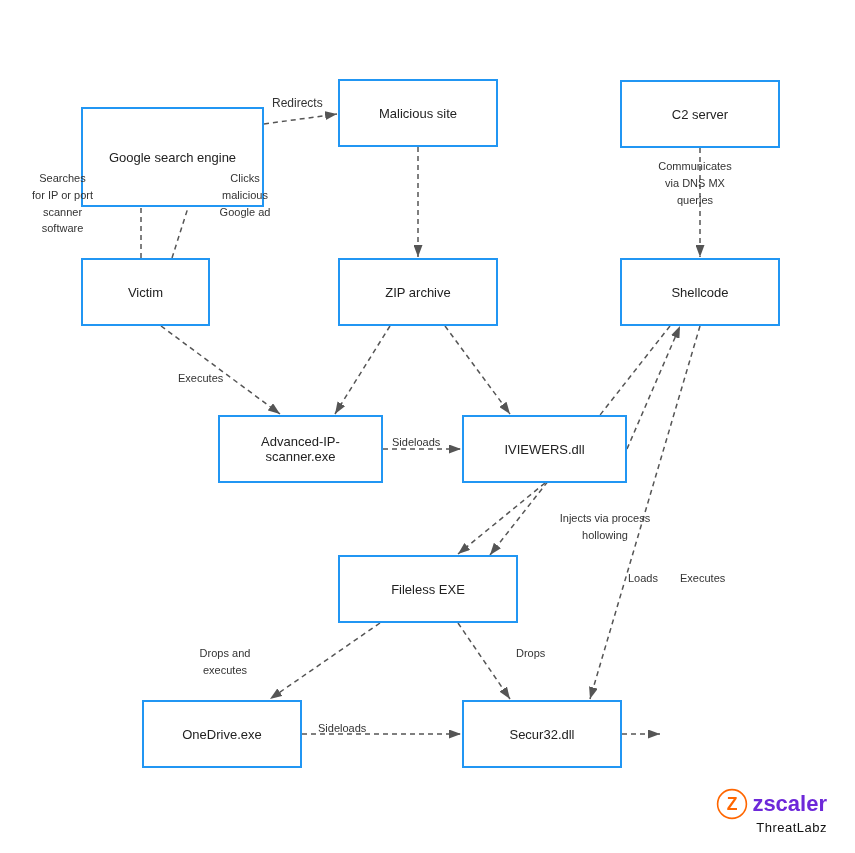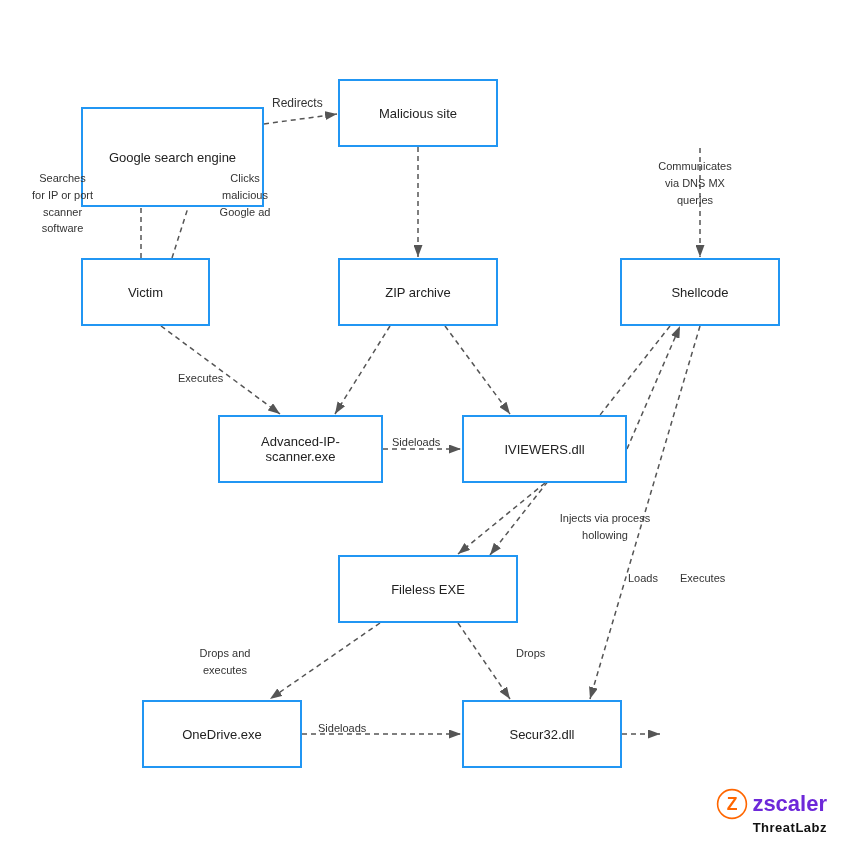--- a/index.html
+++ b/index.html
@@ -56,21 +56,21 @@
       align-items: center;
       gap: 4px;
     }
     .brand-name {
       font-size: 22px;
       font-weight: bold;
       color: #6d28d9;
     }
     .brand-sub {
       font-size: 13px;
-      font-weight: bold;
+      font-weight: normal;
       color: #111;
       letter-spacing: 0.5px;
     }
     .zscaler-z {
       width: 32px;
       height: 32px;
     }
   </style>
 </head>
 <body>
@@ -123,20 +123,23 @@
   </svg>
 
   <div class="node" style="left:81px;top:79px;width:183px;height:100px;margin-top:28px;">
     <span>Google search engine</span>
   </div>
 
   <div class="node" style="left:338px;top:79px;width:160px;height:68px;">
     <span>Malicious site</span>
   </div>
 
+  <div class="node" style="left:620px;top:80px;width:160px;height:68px;">
+    <span>C2 server</span>
+  </div>
 
   <div class="node" style="left:81px;top:258px;width:129px;height:68px;">
     <span>Victim</span>
   </div>
 
   <div class="node" style="left:338px;top:258px;width:160px;height:68px;">
     <span>ZIP archive</span>
   </div>
 
   <div class="node" style="left:620px;top:258px;width:160px;height:68px;">

